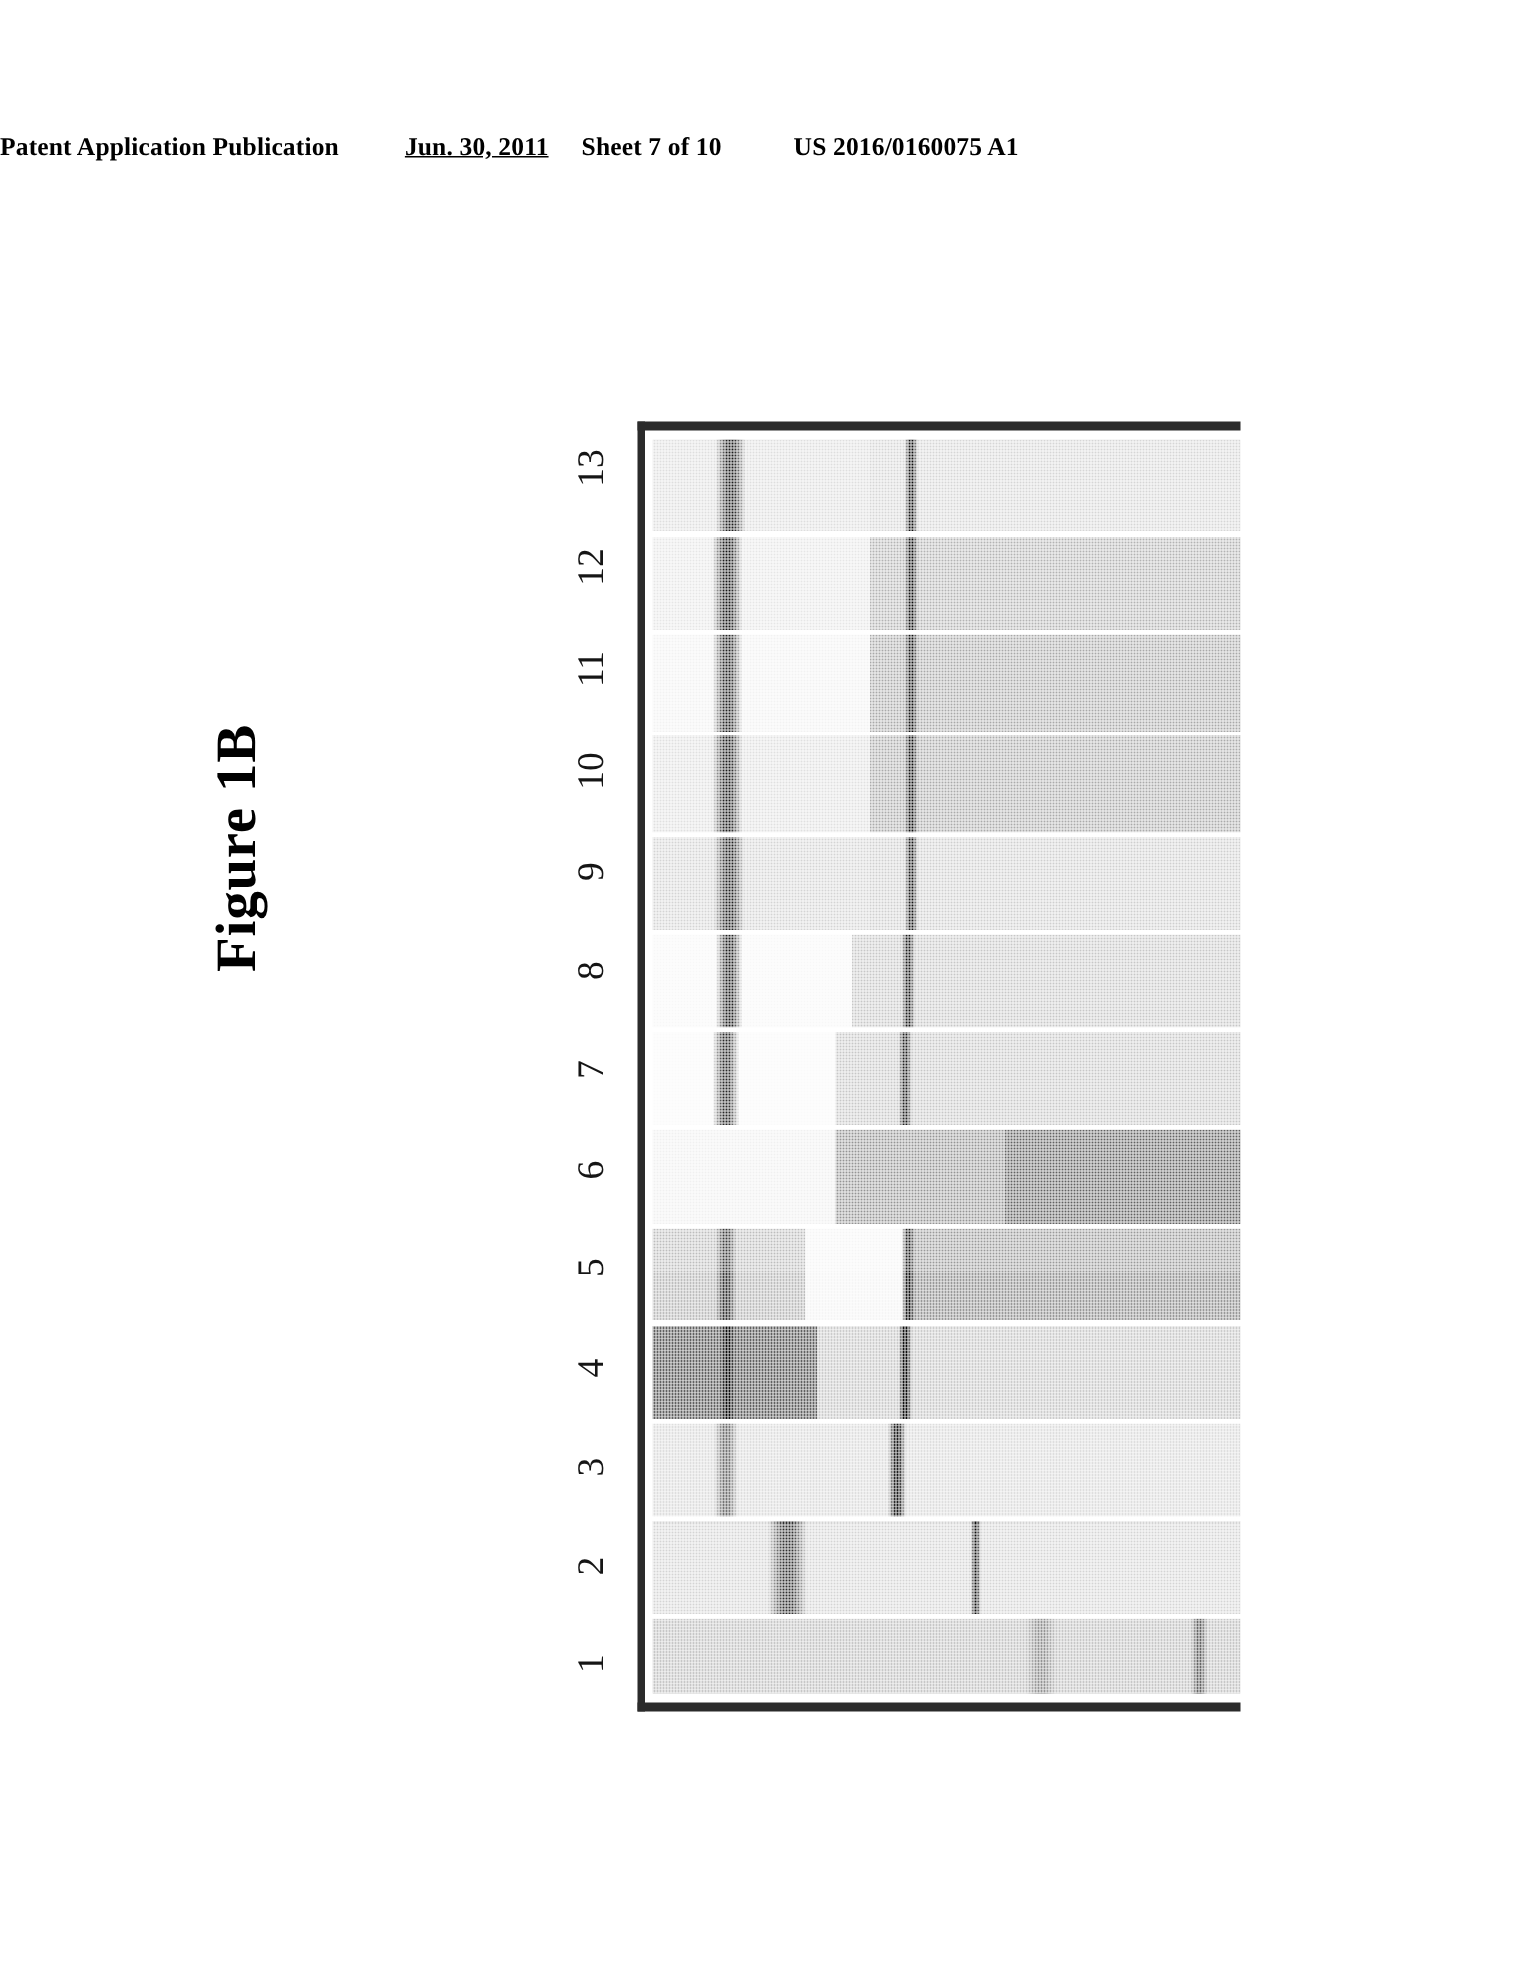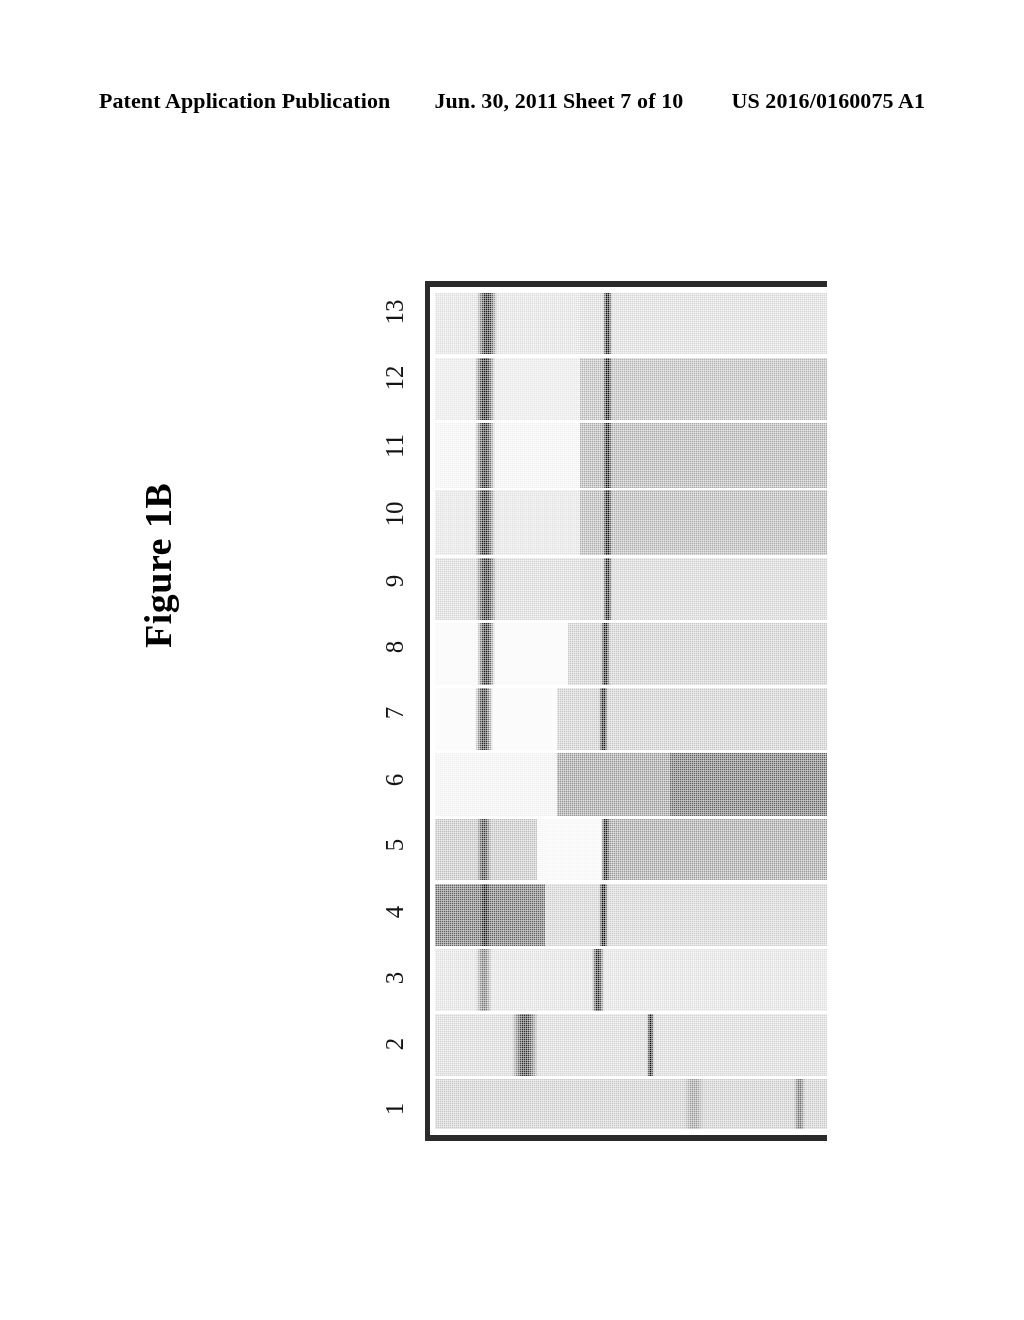--- a/index.html
+++ b/index.html
@@ -17,33 +17,34 @@
     overflow: hidden;
   }
 
   
   .page-header {
     position: absolute;
     top: 88px;
     left: 0;
     width: 1024px;
     display: flex;
-    justify-content: center;
+    justify-content: flex-start;
     align-items: baseline;
     font-family: "Liberation Serif", serif;
     font-weight: bold;
-    font-size: 22px;
+    font-size: 17px;
     letter-spacing: 0.1px;
     white-space: nowrap;
   }
   .header-pub {
     margin-right: 44px;
   }
   .header-date {
-    margin-right: 5px;
+    margin-right: 22px;
+    text-decoration: underline;
   }
   .header-sheet {
     margin-right: 48px;
   }
   .header-patno { }
 
   
   .figure-label {
     position: absolute;
     left: 128px;

